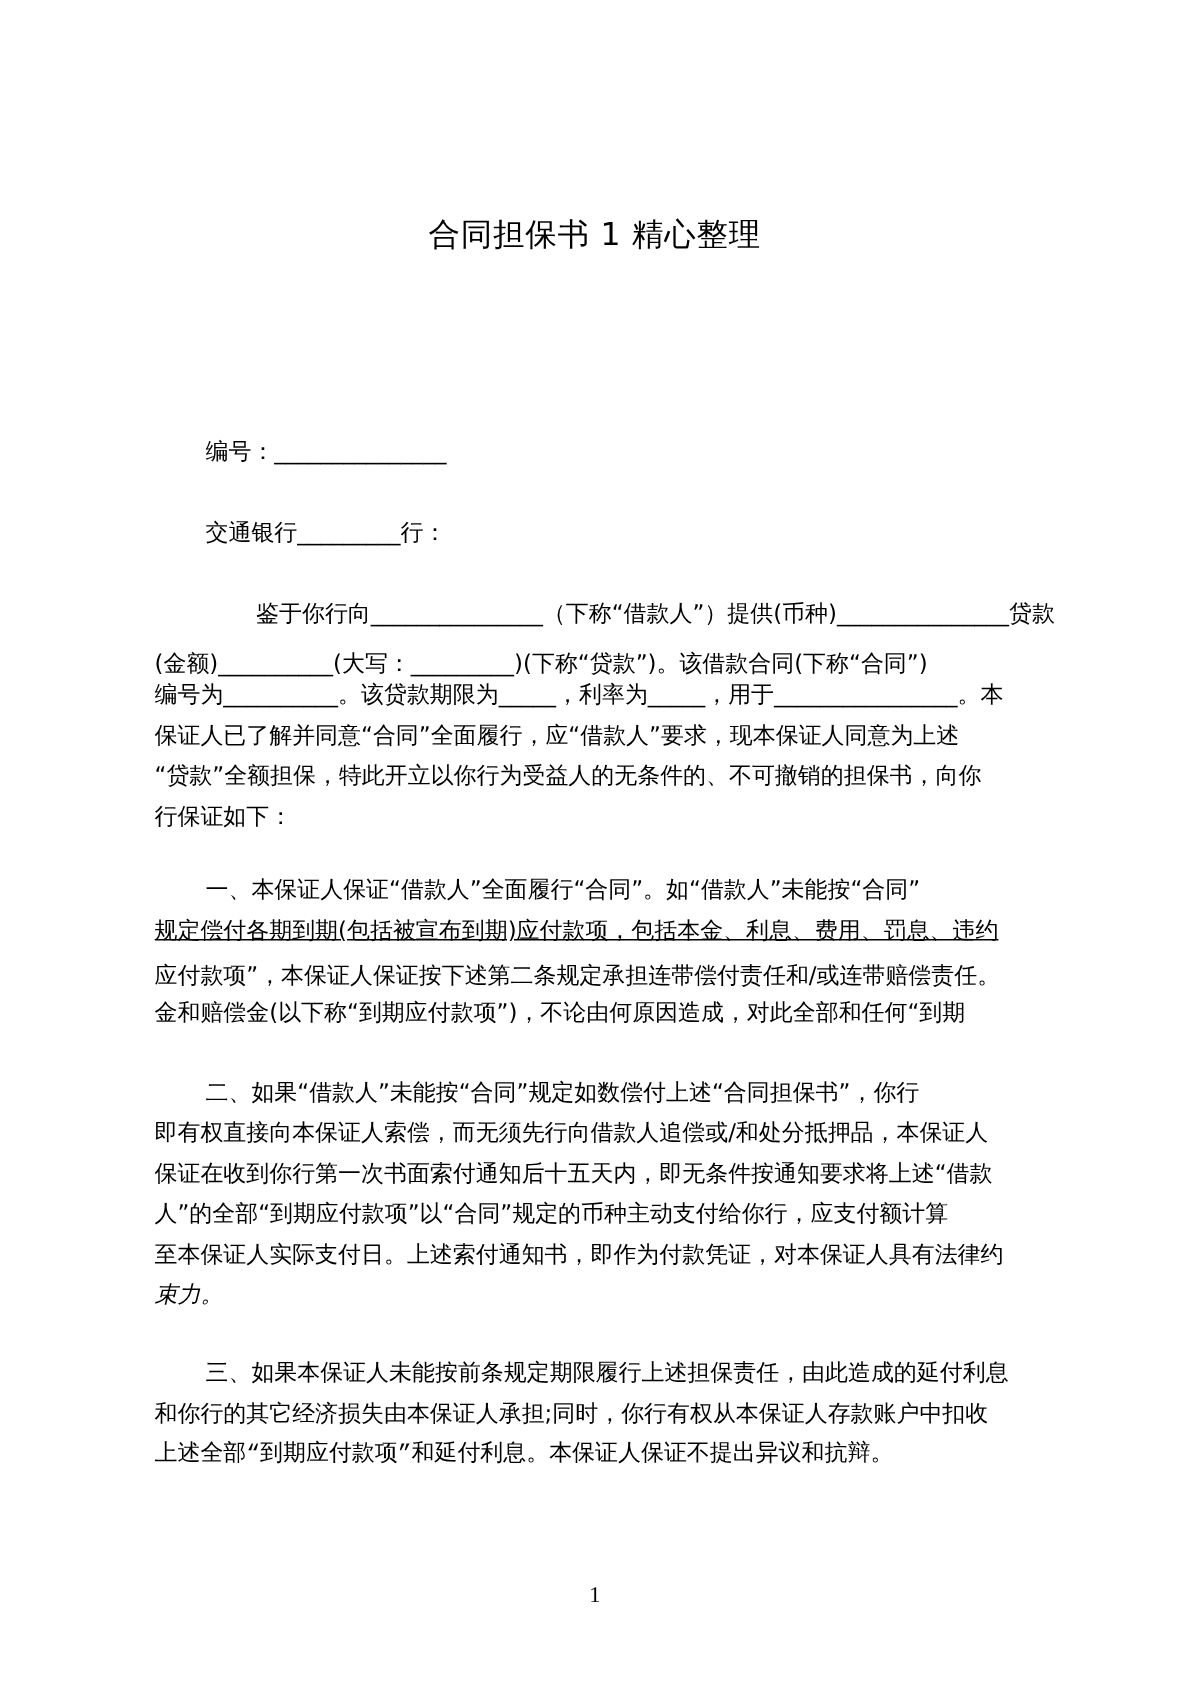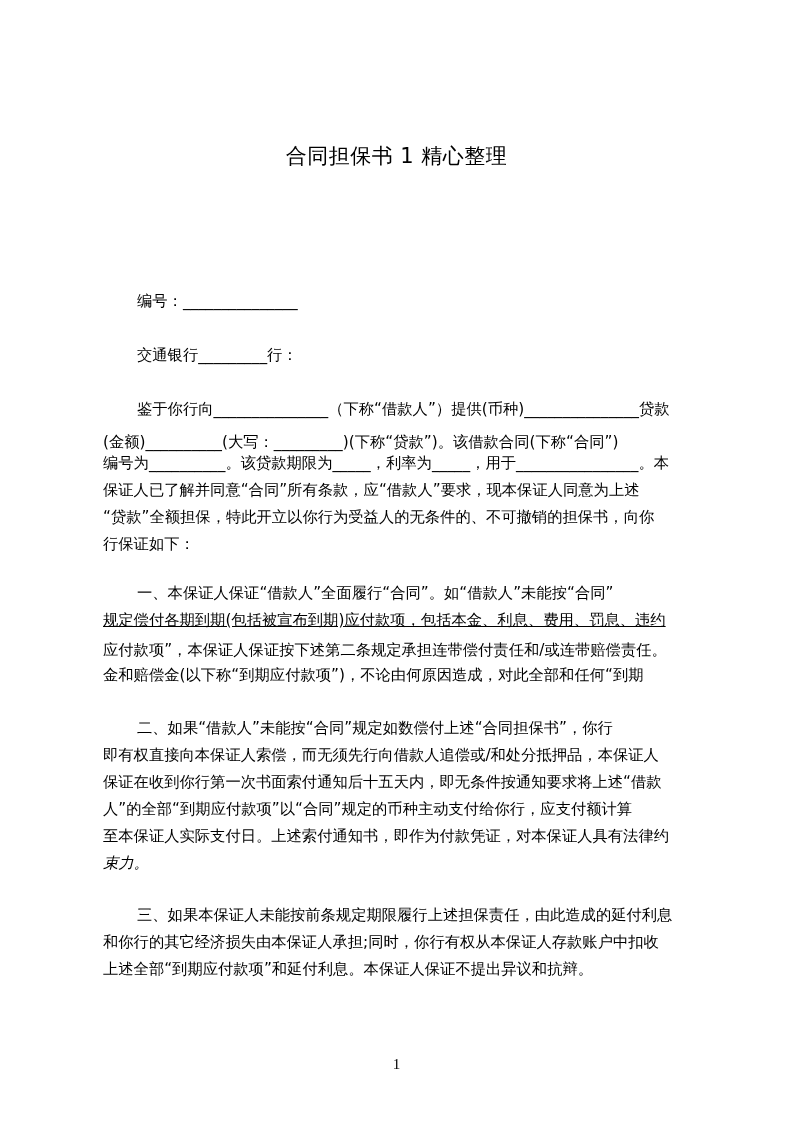--- a/index.html
+++ b/index.html
@@ -57,24 +57,24 @@
 <body>
 
 <div class="page">
 
   <div class="title">合同担保书 1 精心整理</div>
 
   <div class="line indent" style="top:345px;">交通银行_________行：</div>
   <div class="line indent" style="top:291px;">编号：_______________</div>
 
   <div>
-    <div class="line indent" style="top:399px;">鉴于你行向_______________（下称“借款人”）提供(币种)_______________贷款</div>
+    <div class="line indent" style="top:399px;text-align:center;">鉴于你行向_______________（下称“借款人”）提供(币种)_______________贷款</div>
     <div class="line" style="top:432px;">(金额)__________(大写：_________)(下称“贷款”)。该借款合同(下称“合同”)</div>
     <div class="line" style="top:453px;">编号为__________。该贷款期限为_____，利率为_____，用于________________。本</div>
-    <div class="line" style="top:480px;">保证人已了解并同意“合同”所有条款，应“借款人”要求，现本保证人同意为上述</div>
+    <div class="line" style="top:480px;">保证人已了解并同意“合同”全面履行，应“借款人”要求，现本保证人同意为上述</div>
     <div class="line" style="top:507px;">“贷款”全额担保，特此开立以你行为受益人的无条件的、不可撤销的担保书，向你</div>
     <div class="line" style="top:534px;">行保证如下：</div>
   </div>
 
   <div>
     <div class="line indent" style="top:583px;">一、本保证人保证“借款人”全面履行“合同”。如“借款人”未能按“合同”</div>
     <div class="line" style="top:610px;text-decoration:underline;">规定偿付各期到期(包括被宣布到期)应付款项，包括本金、利息、费用、罚息、违约</div>
     <div class="line" style="top:665px;">金和赔偿金(以下称“到期应付款项”)，不论由何原因造成，对此全部和任何“到期</div>
     <div class="line" style="top:640px;">应付款项”，本保证人保证按下述第二条规定承担连带偿付责任和/或连带赔偿责任。</div>
   </div>
@@ -84,17 +84,17 @@
     <div class="line" style="top:745px;">即有权直接向本保证人索偿，而无须先行向借款人追偿或/和处分抵押品，本保证人</div>
     <div class="line" style="top:772px;">保证在收到你行第一次书面索付通知后十五天内，即无条件按通知要求将上述“借款</div>
     <div class="line" style="top:799px;">人”的全部“到期应付款项”以“合同”规定的币种主动支付给你行，应支付额计算</div>
     <div class="line" style="top:826px;">至本保证人实际支付日。上述索付通知书，即作为付款凭证，对本保证人具有法律约</div>
     <div class="line" style="top:853px;font-style:italic;">束力。</div>
   </div>
 
   <div>
     <div class="line indent" style="top:905px;">三、如果本保证人未能按前条规定期限履行上述担保责任，由此造成的延付利息</div>
     <div class="line" style="top:932px;">和你行的其它经济损失由本保证人承担;同时，你行有权从本保证人存款账户中扣收</div>
-    <div class="line" style="top:959px;">上述全部“到期应付款项”和延付利息。本保证人保证不提出异议和抗辩。</div>
+    <div class="line" style="top:959px;font-family:Liberation Mono, monospace;">上述全部“到期应付款项”和延付利息。本保证人保证不提出异议和抗辩。</div>
   </div>
 
   <div class="page-number">1</div>
 </div>
 
 </body></html>

